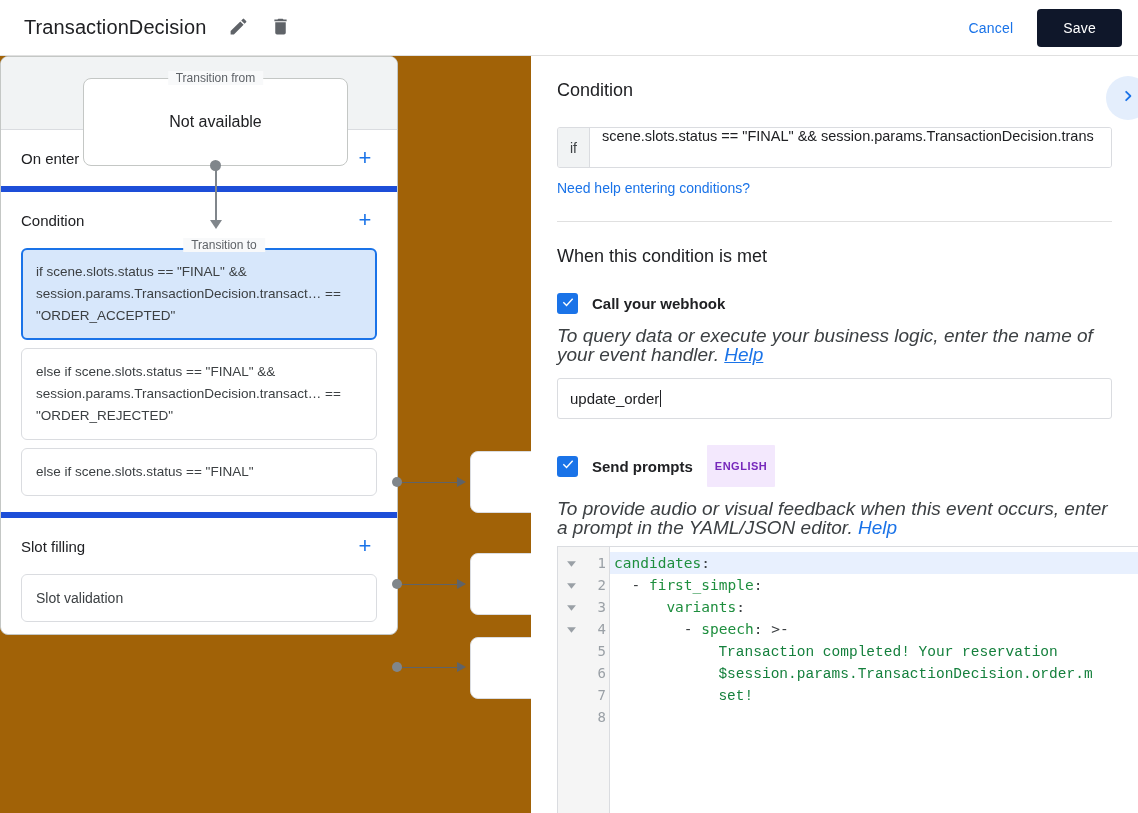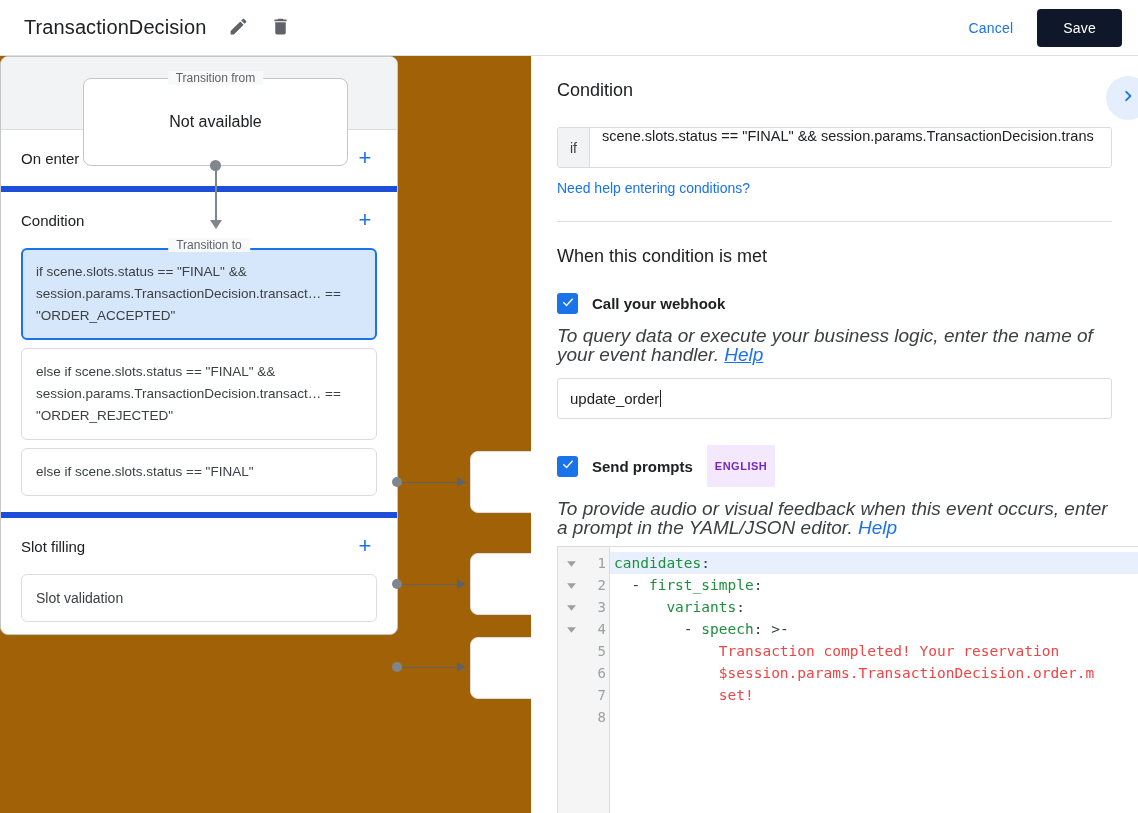--- a/index.html
+++ b/index.html
@@ -227,21 +227,21 @@
   }
   .code {
     flex: 1; padding-top: 5px; overflow: hidden;
     font-family: "DejaVu Sans Mono", monospace; font-size: 14.5px;
     white-space: pre;
   }
   .code .row { height: 22px; line-height: 22px; padding-left: 4px; }
   .code .row.hl { background: #e8f0fe; }
   .k { color: #1e8e3e; }
   .p { color: #3c4043; }
-  .t { color: #ef4444; }
+  .t { color: #15803d; font-family: Liberation Mono, monospace; }
 </style>
 </head>
 <body>
 
 <div id="app">
 
   <div class="topbar">
     <div class="topbar-title">TransactionDecision</div>
     <button class="icon-btn" style="margin-left:14px;">
       <span>
@@ -268,21 +268,21 @@
     <div class="fieldset" id="transition-from">
       <span class="legend">Transition from</span>
       <div class="tf-body">Not available</div>
     </div>
 
     <div class="conn-dot" style="left:210px; top:104px;"></div>
     <div class="conn-line-v" style="left:215px; top:110px; height:58px;"></div>
     <div class="arrow-down" style="left:210px; top:164px;"></div>
 
     <div id="scene-node">
-      <span class="legend" style="top:182px; left:209px;">Transition to</span>
+      <span class="legend" style="top:182px; left:224px;">Transition to</span>
 
       <div class="scene-head">
         <div class="name">TransactionDecision</div>
         <div class="sub">Scene</div>
       </div>
 
       <div class="section">
         <div class="section-head">
           <span class="section-title">On enter</span>
           <span class="plus">+</span>

